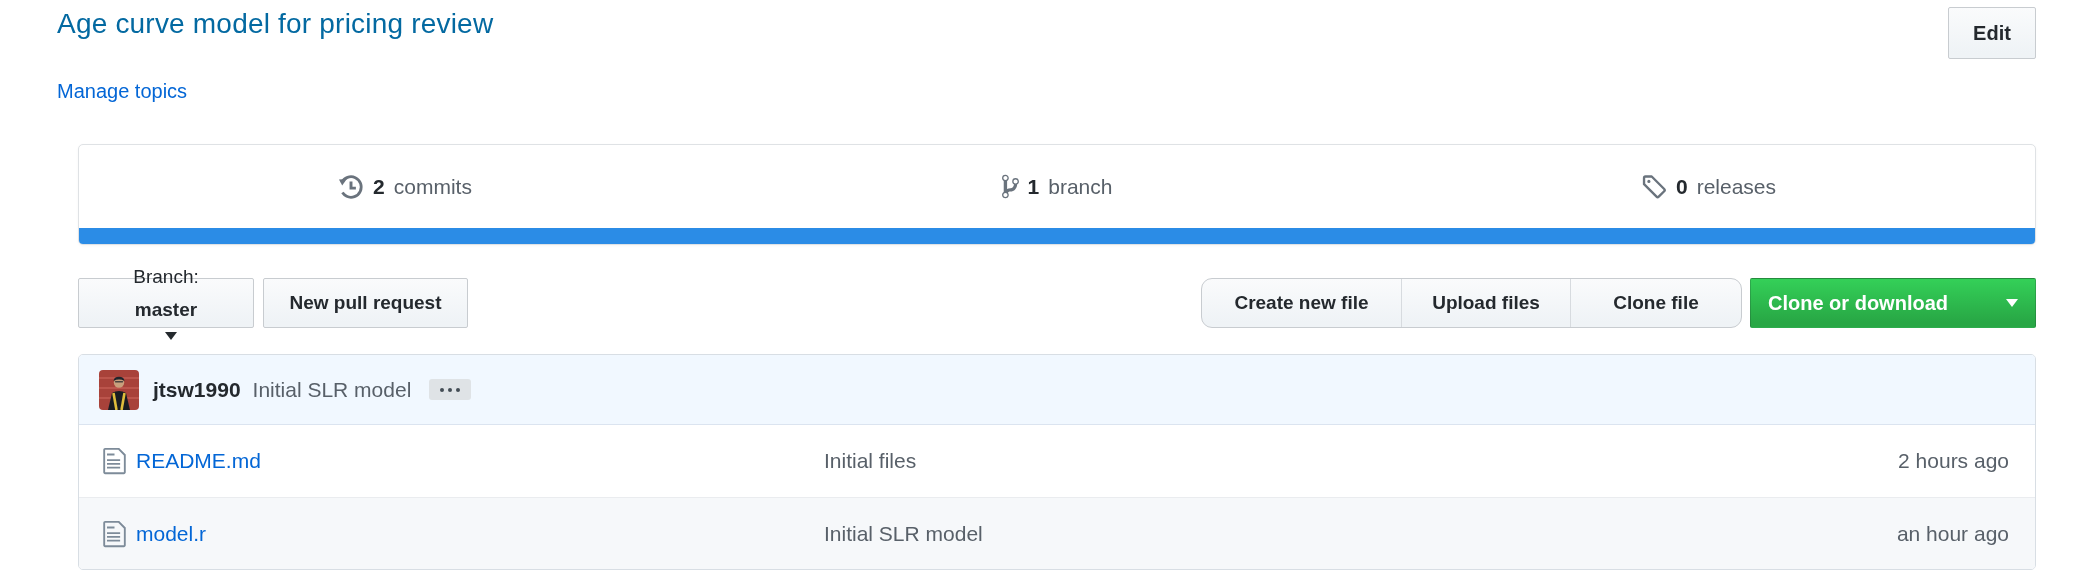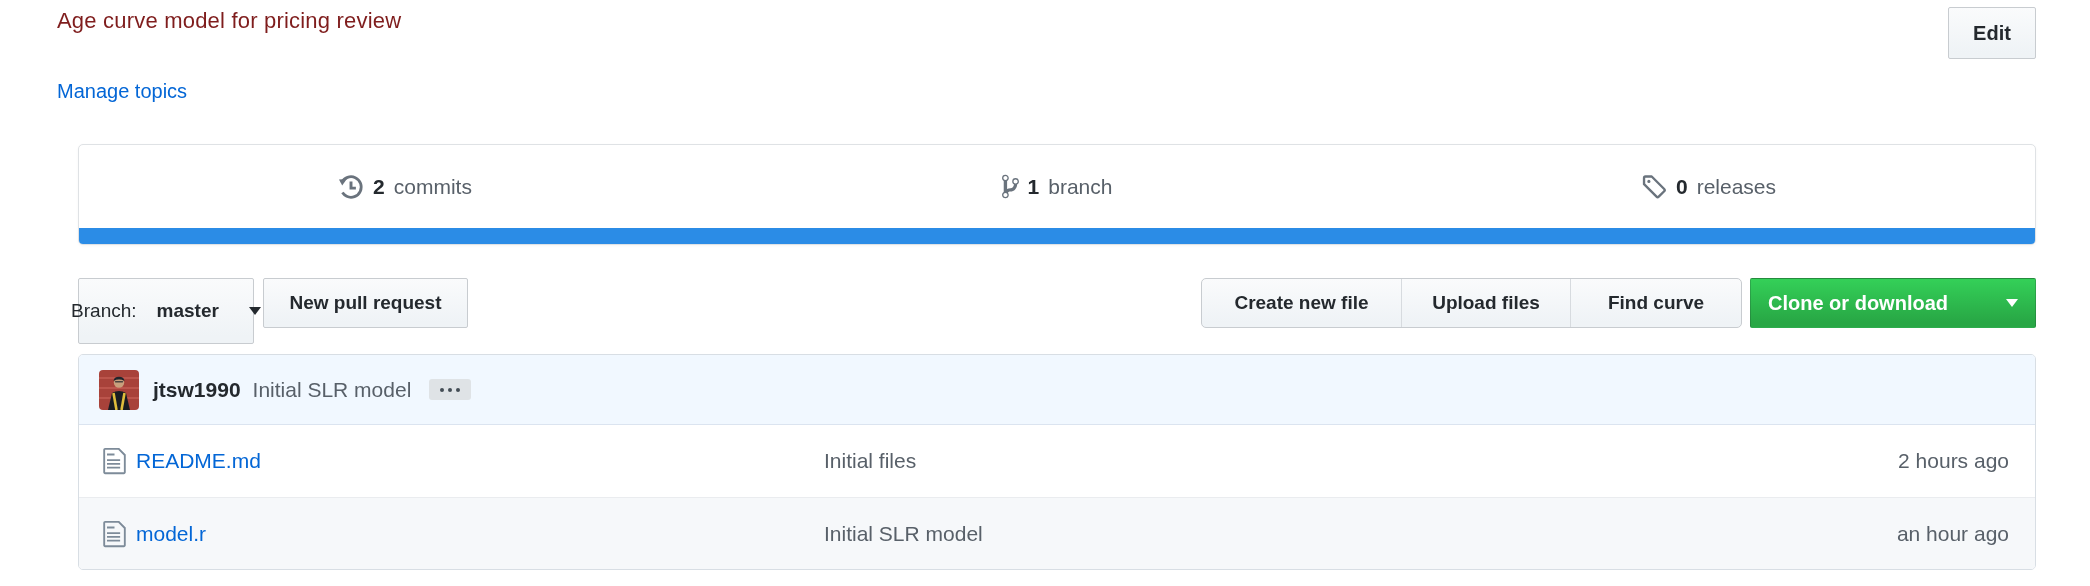--- a/index.html
+++ b/index.html
@@ -1,21 +1,21 @@
 <!DOCTYPE html>
 <html><head>
 <meta charset="utf-8">
 <style>
   * { margin:0; padding:0; box-sizing:border-box; }
   html,body { width:2090px; height:586px; background:#ffffff; overflow:hidden;
               font-family:"Liberation Sans","DejaVu Sans",sans-serif; color:#24292e; }
   .abs { position:absolute; }
 
   
-  .desc-title { left:57px; top:8px; font-size:22px; font-weight:400; color:#7f1d1d; letter-spacing:.2px;text-align:right; }
+  .desc-title { left:57px; top:8px; font-size:28px; font-weight:400; color:#0369a1; letter-spacing:.2px;text-align:right; }
   .manage-topics { left:57px; top:80px; font-size:20px; color:#0366d6; text-decoration:none; cursor:pointer; }
 
   
   .btn {
     display:inline-flex; align-items:center; justify-content:center;
     background:linear-gradient(-180deg,#fafbfc,#eff3f6 90%);
     border:1px solid #c8ccd0; border-radius:2px;
     font-size:19px; font-weight:700; color:#24292e; cursor:pointer; white-space:nowrap;
   }
   .edit-btn { left:1948px; top:7px; width:88px; height:52px; font-size:20px; }
@@ -26,28 +26,28 @@
                box-shadow:0 1px 3px rgba(27,31,35,.04); }
   .stats-row { display:flex; height:83px; align-items:center; }
   .stat { flex:1; display:flex; align-items:center; justify-content:center; gap:9px;
           font-size:21px; color:#586069; cursor:pointer; }
   .stat b { color:#24292e; font-weight:700; }
   .stat svg { display:block; }
   .lang-bar { position:absolute; left:0; right:0; bottom:0; height:16px;
               border-radius:0 0 4px 4px; background:#2b8ce6; }
 
   
-  .branch-btn { left:78px; top:278px; width:176px; height:66px; gap:20px; }
+  .branch-btn { left:78px; top:278px; width:176px; height:50px; gap:11px;flex-direction:column; }
   .branch-btn .pfx { font-weight:400; }
   .npr-btn { left:263px; top:278px; width:205px; height:50px; }
   .caret { width:0; height:0; border-left:6px solid transparent; border-right:6px solid transparent;
            border-top:8px solid #24292e; margin-left:10px; }
   .caret.white { border-top-color:#ffffff; }
   .file-btn-group { left:1201px; top:278px; width:541px; height:50px; display:flex;
-                    border:1px solid #c8ccd0; border-radius:5px; overflow:hidden;
+                    border:1px solid #c8ccd0; border-radius:11px; overflow:hidden;
                     background:linear-gradient(-180deg,#fafbfc,#eff3f6 90%); }
   .file-btn-group .seg { display:flex; align-items:center; justify-content:center;
                          font-size:19px; font-weight:700; color:#24292e; cursor:pointer; }
   .file-btn-group .seg + .seg { border-left:1px solid #d7dbdf; }
   .seg-create { width:199px; } .seg-upload { width:169px; } .seg-find { width:171px; }
   .clone-btn { left:1750px; top:278px; width:286px; height:50px;
                background:linear-gradient(-180deg,#34d058,#28a745 90%);
                border:1px solid rgba(27,31,35,.2); color:#ffffff; font-size:20px;gap:48px; }
 
   
@@ -115,21 +115,21 @@
 <button class="abs btn branch-btn">
   <span class="pfx">Branch:</span>
   <span>master</span>
   <span class="caret"></span>
 </button>
 <button class="abs btn npr-btn">New pull request</button>
 
 <div class="abs file-btn-group">
   <div class="seg seg-create">Create new file</div>
   <div class="seg seg-upload">Upload files</div>
-  <div class="seg seg-find">Find curve</div>
+  <div class="seg seg-find">Clone file</div>
 </div>
 
 <button class="abs btn clone-btn">
   <span>Clone or download</span>
   <span class="caret white"></span>
 </button>
 
 <div class="abs file-table">
 
   <div class="commit-header">

